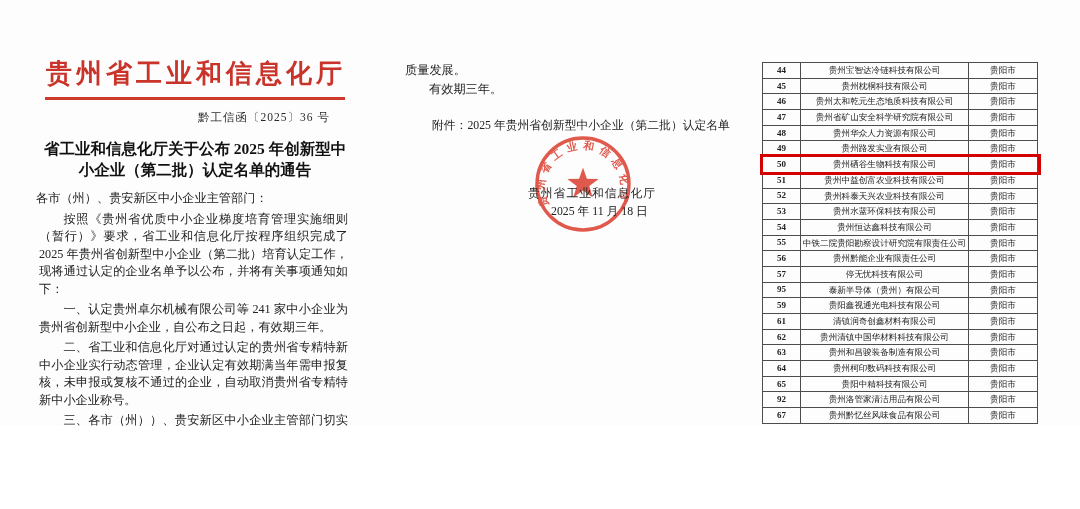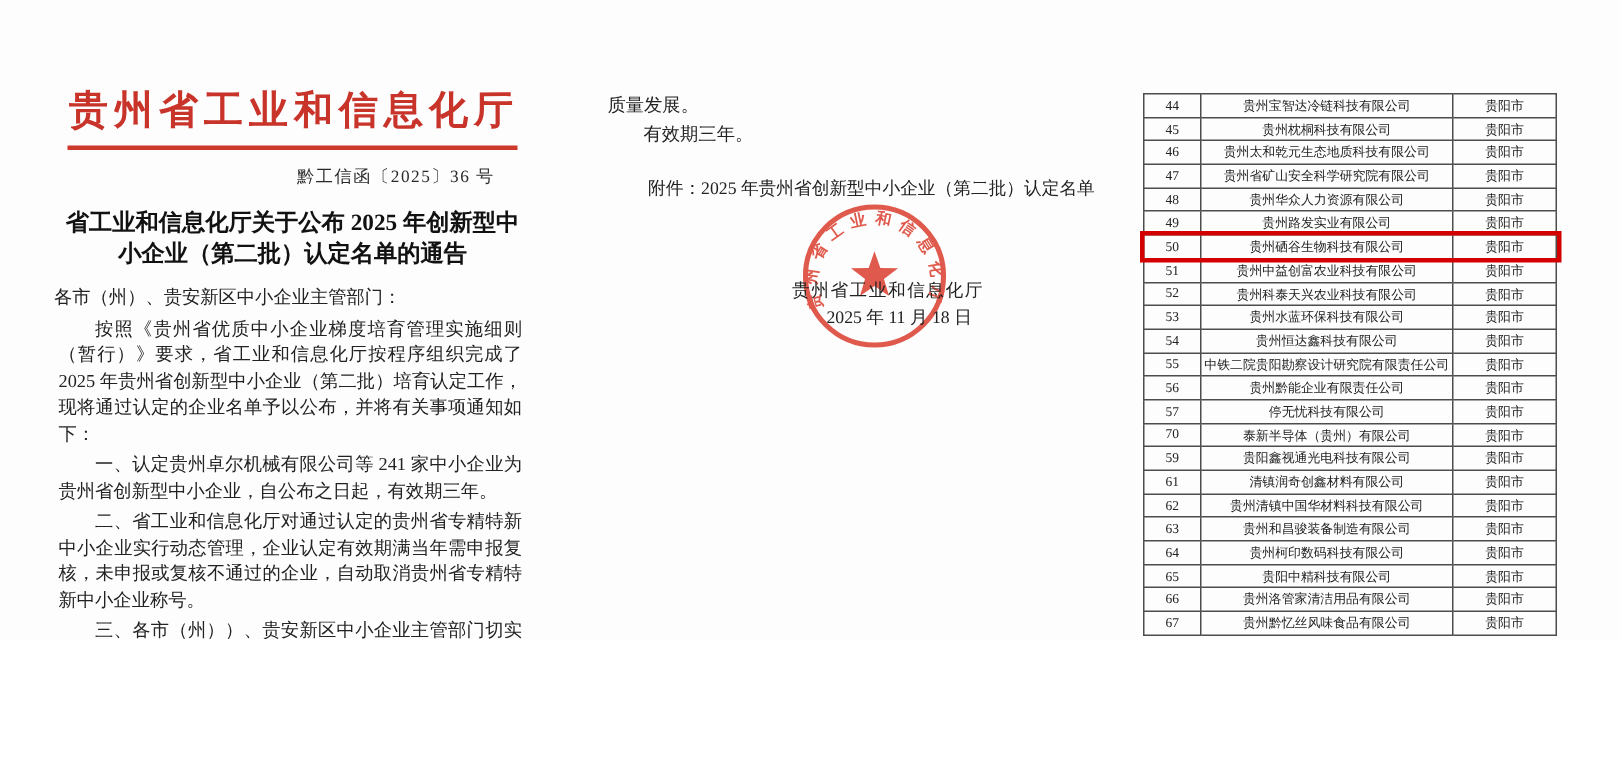--- a/index.html
+++ b/index.html
@@ -32,21 +32,21 @@
   #date-line{left:551px;top:204px;font-size:11.8px;color:#222;white-space:nowrap;text-align:center;}
   .page-num{font-size:10.5px;color:#555;letter-spacing:1px;white-space:nowrap;}
   #page-num-2{left:408px;top:470px;}
   #page-num-5{left:1012px;top:472px;}
   
   #companies-table{left:762px;top:62px;border-collapse:collapse;table-layout:fixed;}
   #companies-table td{
     border:1px solid #4d4d4d;padding:0;height:14.7px;text-align:center;
     font-size:8.6px;line-height:1;color:#222;overflow:hidden;white-space:nowrap;
   }
-  #companies-table td.col-no{width:37px;font-size:9px;}
+  #companies-table td.col-no{width:37px;font-size:9px;font-weight:bold;}
   #companies-table td.col-name{width:167px;}
   #companies-table td.col-city{width:68px;}
   #companies-table tr.hl{outline:3px solid #d40000;outline-offset:0px;}
 </style>
 </head>
 <body>
 
 <div id="canvas">
 
   <div class="abs" id="agency-header">贵州省工业和信息化厅</div>
@@ -150,21 +150,21 @@
           <td class="col-no">56</td>
           <td class="col-name">贵州黔能企业有限责任公司</td>
           <td class="col-city">贵阳市</td>
         </tr>
         <tr>
           <td class="col-no">57</td>
           <td class="col-name">停无忧科技有限公司</td>
           <td class="col-city">贵阳市</td>
         </tr>
         <tr>
-          <td class="col-no">70</td>
+          <td class="col-no">95</td>
           <td class="col-name">泰新半导体（贵州）有限公司</td>
           <td class="col-city">贵阳市</td>
         </tr>
         <tr>
           <td class="col-no">59</td>
           <td class="col-name">贵阳鑫视通光电科技有限公司</td>
           <td class="col-city">贵阳市</td>
         </tr>
         <tr>
           <td class="col-no">61</td>
@@ -185,21 +185,21 @@
           <td class="col-no">64</td>
           <td class="col-name">贵州柯印数码科技有限公司</td>
           <td class="col-city">贵阳市</td>
         </tr>
         <tr>
           <td class="col-no">65</td>
           <td class="col-name">贵阳中精科技有限公司</td>
           <td class="col-city">贵阳市</td>
         </tr>
         <tr>
-          <td class="col-no">66</td>
+          <td class="col-no">92</td>
           <td class="col-name">贵州洛管家清洁用品有限公司</td>
           <td class="col-city">贵阳市</td>
         </tr>
         <tr>
           <td class="col-no">67</td>
           <td class="col-name">贵州黔忆丝风味食品有限公司</td>
           <td class="col-city">贵阳市</td>
         </tr>
       </tbody>
   </table>

